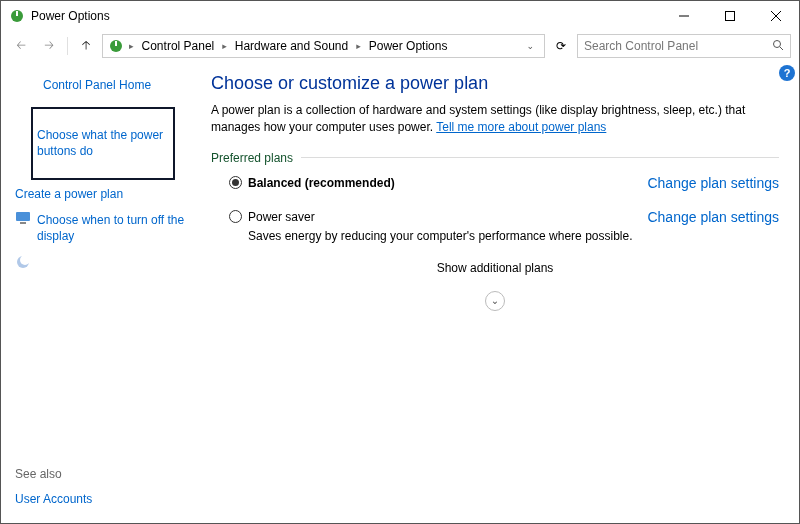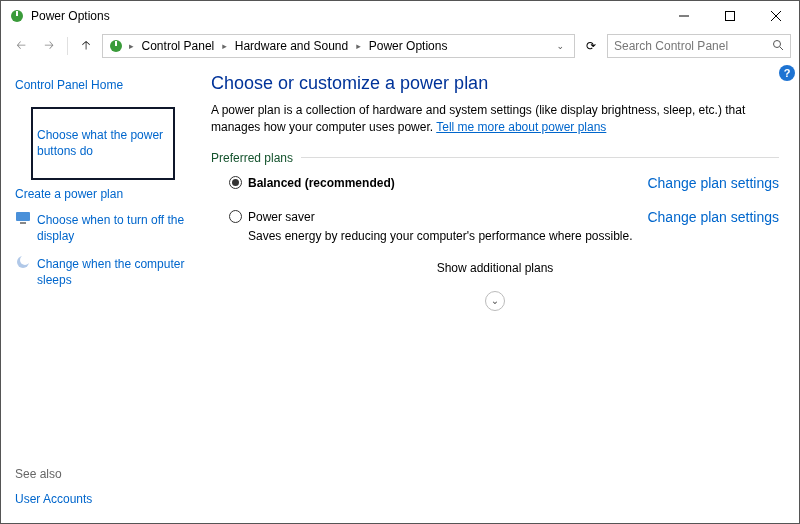--- a/index.html
+++ b/index.html
@@ -17,31 +17,31 @@
   .toolbar { height: 30px; display: flex; align-items: center; padding: 0 8px; gap: 4px; }
   .nav-arrow { width: 24px; height: 24px; display: flex; align-items: center; justify-content: center; color: #888; }
   .nav-arrow.enabled { color: #000; }
   .sep-v { width: 1px; height: 18px; background: #e0e0e0; margin: 0 2px; }
   .addr-icon { width: 18px; height: 18px; display:flex; align-items:center; justify-content:center; }
   .breadcrumb { flex: 1; display: flex; align-items: center; border: 1px solid #ccc; height: 24px; padding: 0 4px; gap: 2px; }
   .crumb { padding: 0 4px; font-size: 12px; }
   .chev { color: #666; font-size: 9px; padding: 0 2px; }
   .crumb-drop { margin-left: auto; color: #555; padding: 0 6px; font-size: 9px; }
   .refresh { width: 24px; height: 24px; display:flex; align-items:center; justify-content:center; border:1px solid transparent; }
-  .searchbox { width: 184px; height: 24px; border: 1px solid #ccc; display: flex; align-items: center; padding: 0 6px; color: #777; justify-content: space-between; }
+  .searchbox { width: 214px; height: 24px; border: 1px solid #ccc; display: flex; align-items: center; padding: 0 6px; color: #777; justify-content: space-between; }
   .searchbox .ph { font-style: normal; font-size: 12px; }
   .searchbox .sicon { color: #555; }
   
   
   .body { display: flex; height: calc(100% - 60px); }
   
   
   .leftnav { width: 200px; padding: 12px 10px 12px 14px; display: flex; flex-direction: column; }
   .leftnav a { color: #0066cc; text-decoration: none; font-size: 12px; display: block; padding: 4px 0; line-height: 1.35; }
-  .leftnav .home { margin-bottom: 8px; }
+  .leftnav .home { margin-bottom: 8px; margin-left: 28px; }
   .leftnav .item-row { display: flex; align-items: flex-start; gap: 6px; padding: 2px 0; }
   .leftnav .item-row .ic { width: 16px; height: 16px; flex-shrink: 0; margin-top: 2px; }
   .highlight-box { border: 2px solid #0f172a; padding: 14px 4px; margin: 2px 16px; }
   .see-also { margin-top: auto; color: #666; font-size: 12px; padding-bottom: 6px; }
   
   
   .main { flex: 1; padding: 12px 20px 10px 10px; position: relative; }
   .help-badge { position: absolute; top: 4px; right: 4px; width: 16px; height: 16px; border-radius: 50%; background: #1e73d2; color: #fff; font-size: 11px; display:flex; align-items:center; justify-content:center; font-weight:bold; }
   .main h1 { color: #003399; font-weight: 400; font-size: 18px; margin-bottom: 8px; }
   .desc { font-size: 12px; line-height: 1.45; color: #000; }
@@ -144,21 +144,20 @@
       </span>
       <a>Choose when to turn off the display</a>
     </div>
     <div class="item-row">
       <span class="ic">
         <svg viewBox="0 0 16 16">
             <circle cx="8" cy="8" r="6" fill="#b0c8e8"></circle>
             <circle cx="10" cy="6" r="5" fill="#fff"></circle>
           </svg>
       </span>
-      <a>Change when the computer sleeps</a>
     </div>
 
     <div class="see-also">See also</div>
     <a>User Accounts</a>
   </div>
 
   <div class="main">
     <div class="help-badge">?</div>
     <h1>Choose or customize a power plan</h1>
     <p class="desc">

